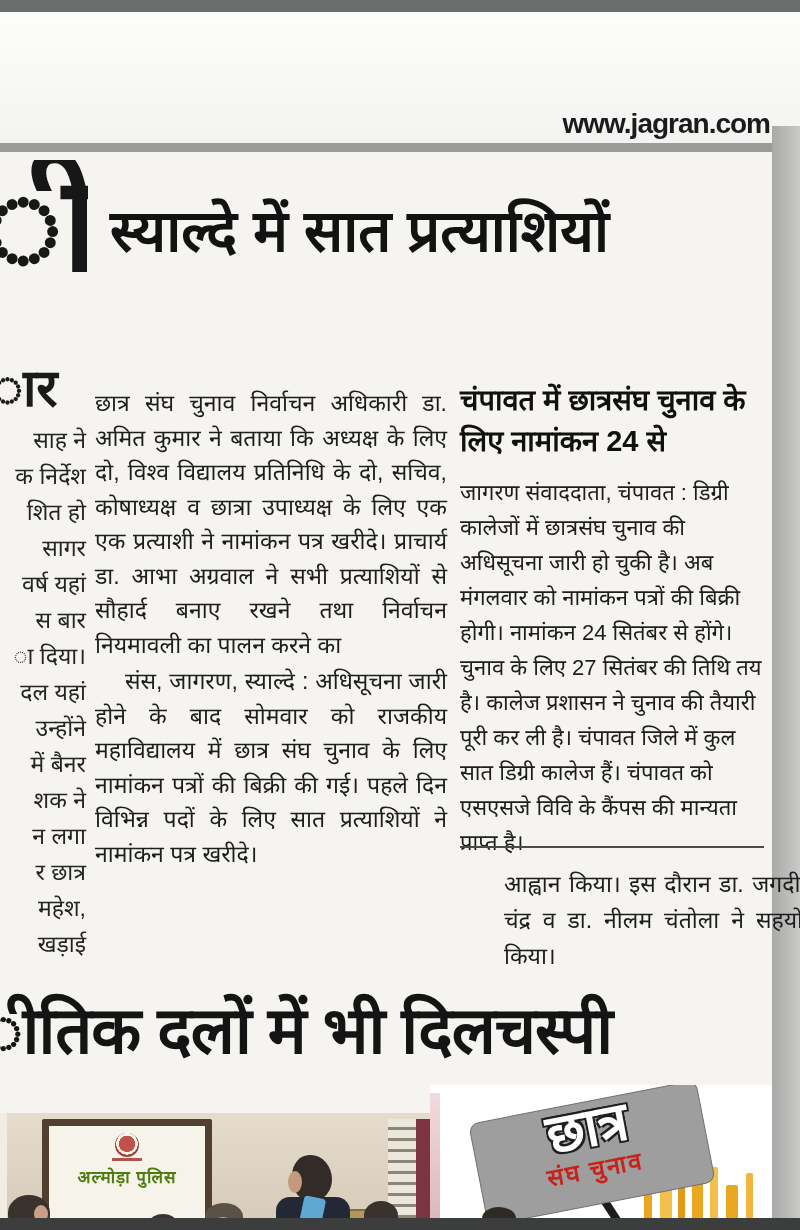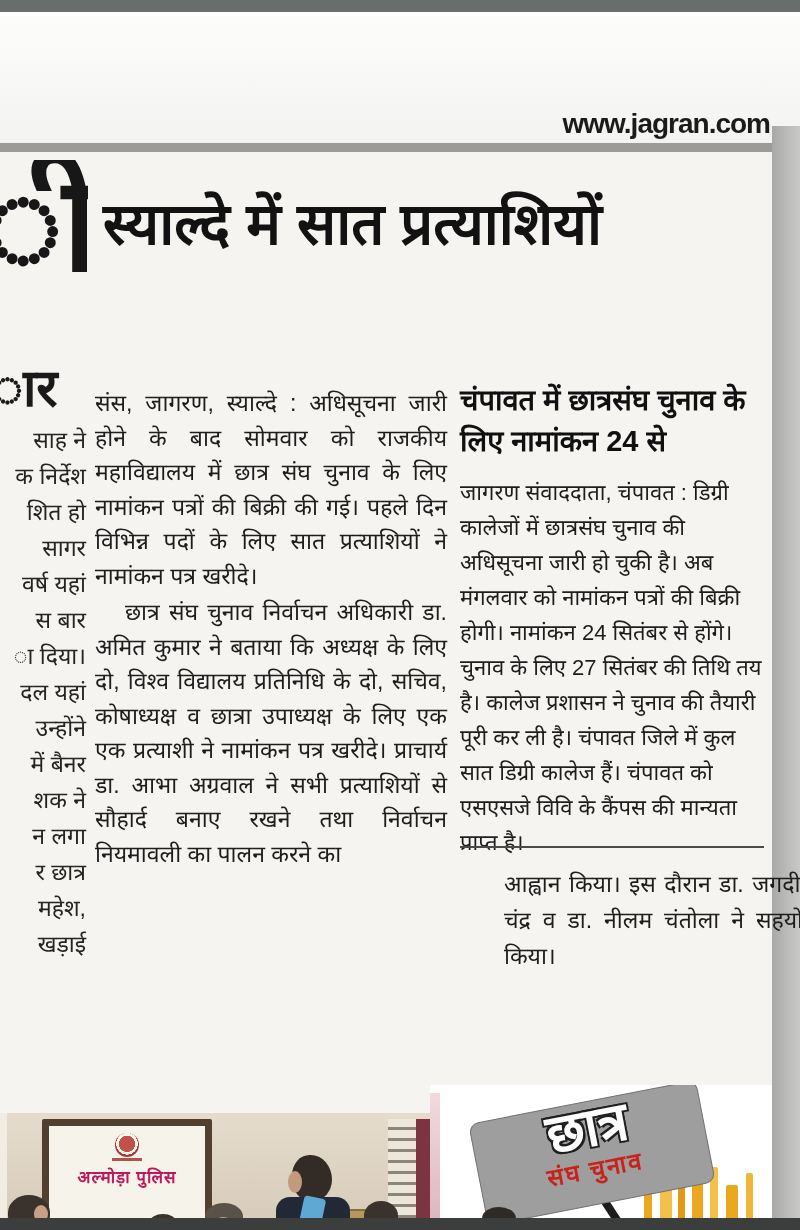--- a/index.html
+++ b/index.html
@@ -19,21 +19,21 @@
 
   
   .left-frag { position:absolute; left:0; top:160px; width:88px; height:825px; overflow:hidden; }
   .frag-big { position:absolute; left:-16px; top:-8px; font-size:132px; line-height:1.1;
     font-weight:bold; color:#171717; white-space:nowrap; }
   .frag-sub { position:absolute; left:-8px; top:190px; font-size:52px; font-weight:bold;
     color:#1a1a1a; white-space:nowrap; }
   .frag-lines { position:absolute; left:-6px; top:262px; width:92px; text-align:right;
     font-size:23px; line-height:36px; color:#242424; white-space:nowrap; }
 
-  .headline { position:absolute; left:95px; top:168px; width:680px; margin:8px;
+  .headline { position:absolute; left:95px; top:168px; width:680px; margin:15px;
     font-size:58px; line-height:95px; font-weight:bold; color:#121212; }
 
   .col-mid { position:absolute; left:95px; top:386px; width:352px;
     font-size:23px; line-height:34.5px; text-align:justify; color:#1d1d1d; }
   .col-mid p { margin:0; }
   .col-mid p + p { text-indent:30px; margin-top:2px; }
 
   .col-right { position:absolute; left:460px; top:380px; width:310px; color:#1d1d1d; }
   .col-right h2 { margin:0 0 13px 0; font-size:29px; line-height:41px; font-weight:bold; color:#101010; }
   .col-right .sidebody { font-size:22px; line-height:35px; }
@@ -48,21 +48,21 @@
   
   .photo { position:absolute; left:0; top:1113px; width:430px; height:117px; overflow:hidden;
     background:linear-gradient(180deg,#e5dccd 0%,#d6cab8 100%); }
   .photo .sliver { position:absolute; left:0; top:0; width:7px; height:117px; background:#f2ede3; }
   .screen-frame { position:absolute; left:42px; top:6px; width:170px; height:120px;
     background:#51402f; border-radius:2px; }
   .screen { position:absolute; left:7px; top:7px; width:156px; height:106px; background:#f6f3ea; }
   .police-logo { width:24px; height:24px; margin:7px auto 1px auto; border-radius:50%;
     background:radial-gradient(circle at 50% 45%, #c0524a 0 45%, #f6f3ea 46% 60%, #a33d36 61% 100%); }
   .logo-caption { width:30px; height:3px; margin:0 auto 4px auto; background:#b0534c; }
-  .screen-text { text-align:center; font-size:17px; font-weight:bold; color:#be185d; letter-spacing:1px; }
+  .screen-text { text-align:center; font-size:17px; font-weight:bold; color:#4d7c0f; letter-spacing:1px; }
   .screen-footer { position:absolute; left:12px; bottom:5px; width:130px; height:4px;
     background:repeating-linear-gradient(90deg,#6a7c9a 0 18px,transparent 18px 26px); }
   .blinds { position:absolute; left:388px; top:6px; width:29px; height:102px;
     background:repeating-linear-gradient(180deg,#ece7db 0 8px,#8d8678 8px 11px); }
   .curtain { position:absolute; left:416px; top:6px; width:14px; height:111px; background:#7c3540; }
   .wood-table { position:absolute; left:328px; top:96px; width:64px; height:21px;
     background:#b5975c; border-top:2px solid #8a6f3c; }
   .man-head { position:absolute; left:292px; top:42px; width:40px; height:46px;
     background:#332c26; border-radius:45% 55% 48% 48%; }
   .man-face { position:absolute; left:288px; top:58px; width:14px; height:22px;
@@ -127,31 +127,34 @@
       <span>महेश,</span><br>
       <span>खड़ाई</span>
     </div>
   </div>
 
   <h1 class="headline">
     <span>स्याल्दे में सात प्रत्याशियों</span><br>
   </h1>
 
   <div class="col-mid">
+    <p>छात्र संघ चुनाव निर्वाचन अधिकारी डा. अमित कुमार ने बताया कि अध्यक्ष के लिए दो, विश्व विद्यालय प्रतिनिधि के दो, सचिव, कोषाध्यक्ष व छात्रा उपाध्यक्ष के लिए एक एक प्रत्याशी ने नामांकन पत्र खरीदे। प्राचार्य डा. आभा अग्रवाल ने सभी प्रत्याशियों से सौहार्द बनाए रखने तथा निर्वाचन नियमावली का पालन करने का</p>
     <p>संस, जागरण, स्याल्दे : अधिसूचना जारी होने के बाद सोमवार को राजकीय महाविद्यालय में छात्र संघ चुनाव के लिए नामांकन पत्रों की बिक्री की गई। पहले दिन विभिन्न पदों के लिए सात प्रत्याशियों ने नामांकन पत्र खरीदे।</p>
-    <p>छात्र संघ चुनाव निर्वाचन अधिकारी डा. अमित कुमार ने बताया कि अध्यक्ष के लिए दो, विश्व विद्यालय प्रतिनिधि के दो, सचिव, कोषाध्यक्ष व छात्रा उपाध्यक्ष के लिए एक एक प्रत्याशी ने नामांकन पत्र खरीदे। प्राचार्य डा. आभा अग्रवाल ने सभी प्रत्याशियों से सौहार्द बनाए रखने तथा निर्वाचन नियमावली का पालन करने का</p>
   </div>
 
   <div class="col-right">
     <h2>चंपावत में छात्रसंघ चुनाव के लिए नामांकन 24 से</h2>
     <div class="sidebody">जागरण संवाददाता, चंपावत : डिग्री कालेजों में छात्रसंघ चुनाव की अधिसूचना जारी हो चुकी है। अब मंगलवार को नामांकन पत्रों की बिक्री होगी। नामांकन 24 सितंबर से होंगे। चुनाव के लिए 27 सितंबर की तिथि तय है। कालेज प्रशासन ने चुनाव की तैयारी पूरी कर ली है। चंपावत जिले में कुल सात डिग्री कालेज हैं। चंपावत को एसएसजे विवि के कैंपस की मान्यता प्राप्त है।</div>
   </div>
   <div class="right-divider"></div>
   <div class="continuation">आह्वान किया। इस दौरान डा. जगदीश चंद्र व डा. नीलम चंतोला ने सहयोग किया।</div>
 
+  <div class="bottom-headline">
+    <div class="txt">ीतिक दलों में भी दिलचस्पी</div>
+  </div>
 
   <div class="photo">
     <div class="sliver"></div>
     <div class="screen-frame">
       <div class="screen">
         <div class="police-logo"></div>
         <div class="logo-caption"></div>
         <div class="screen-text">अल्मोड़ा पुलिस</div>
         <div class="screen-footer"></div>
       </div>

